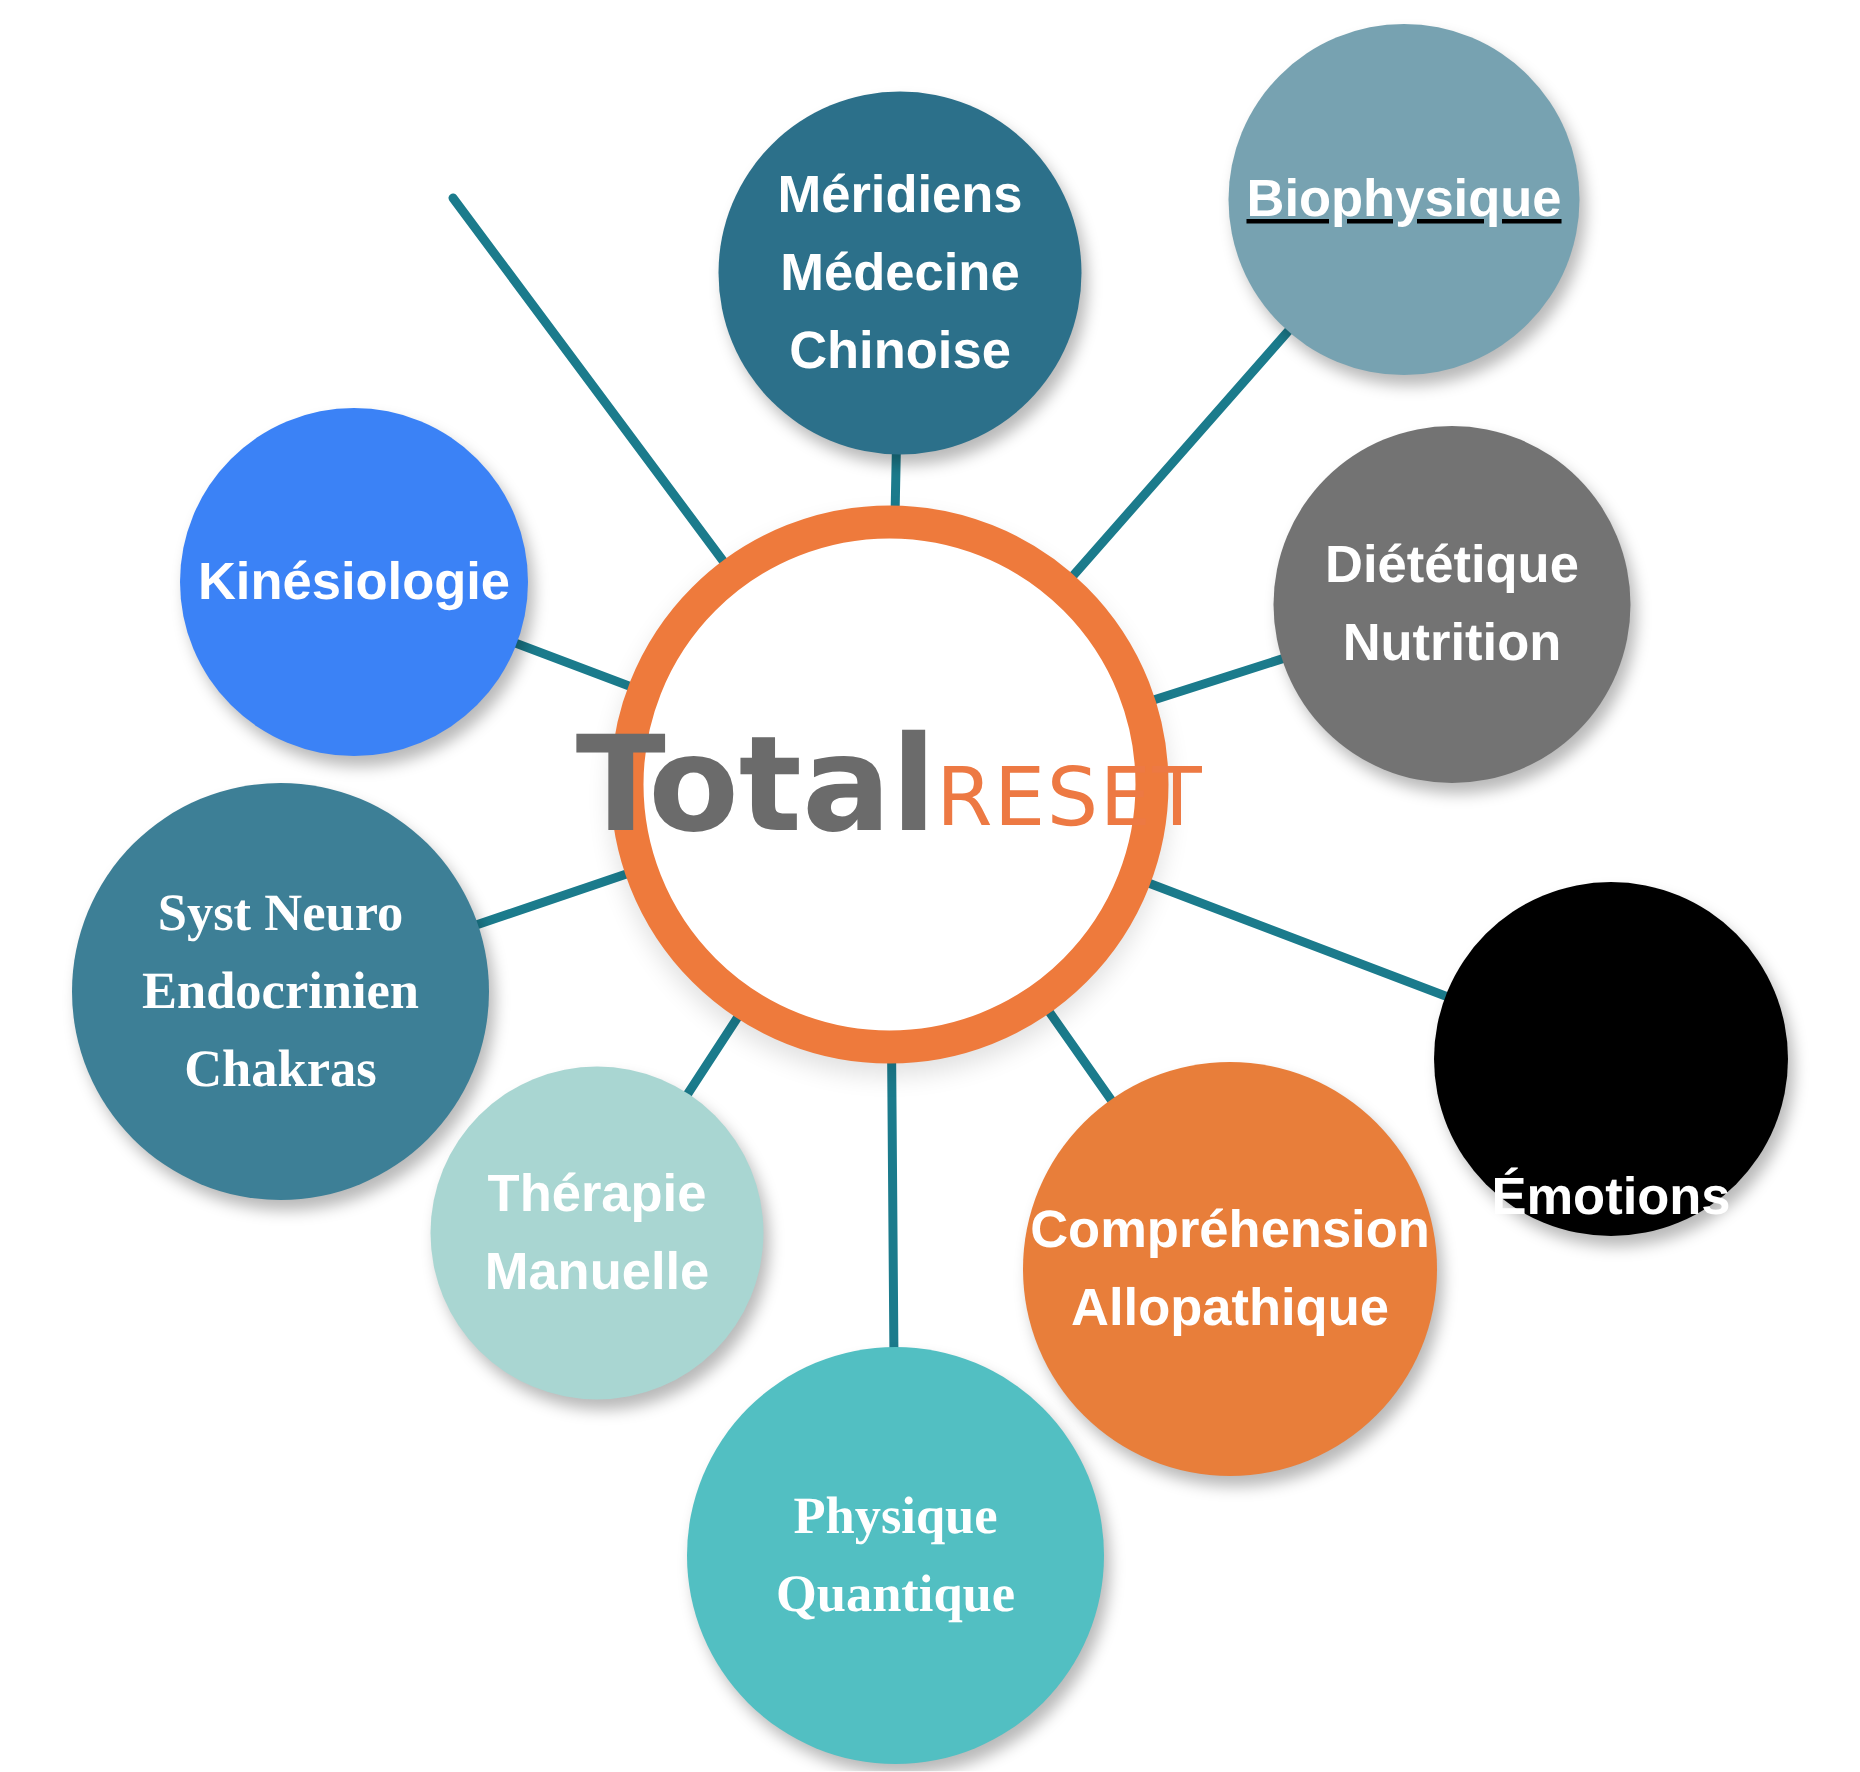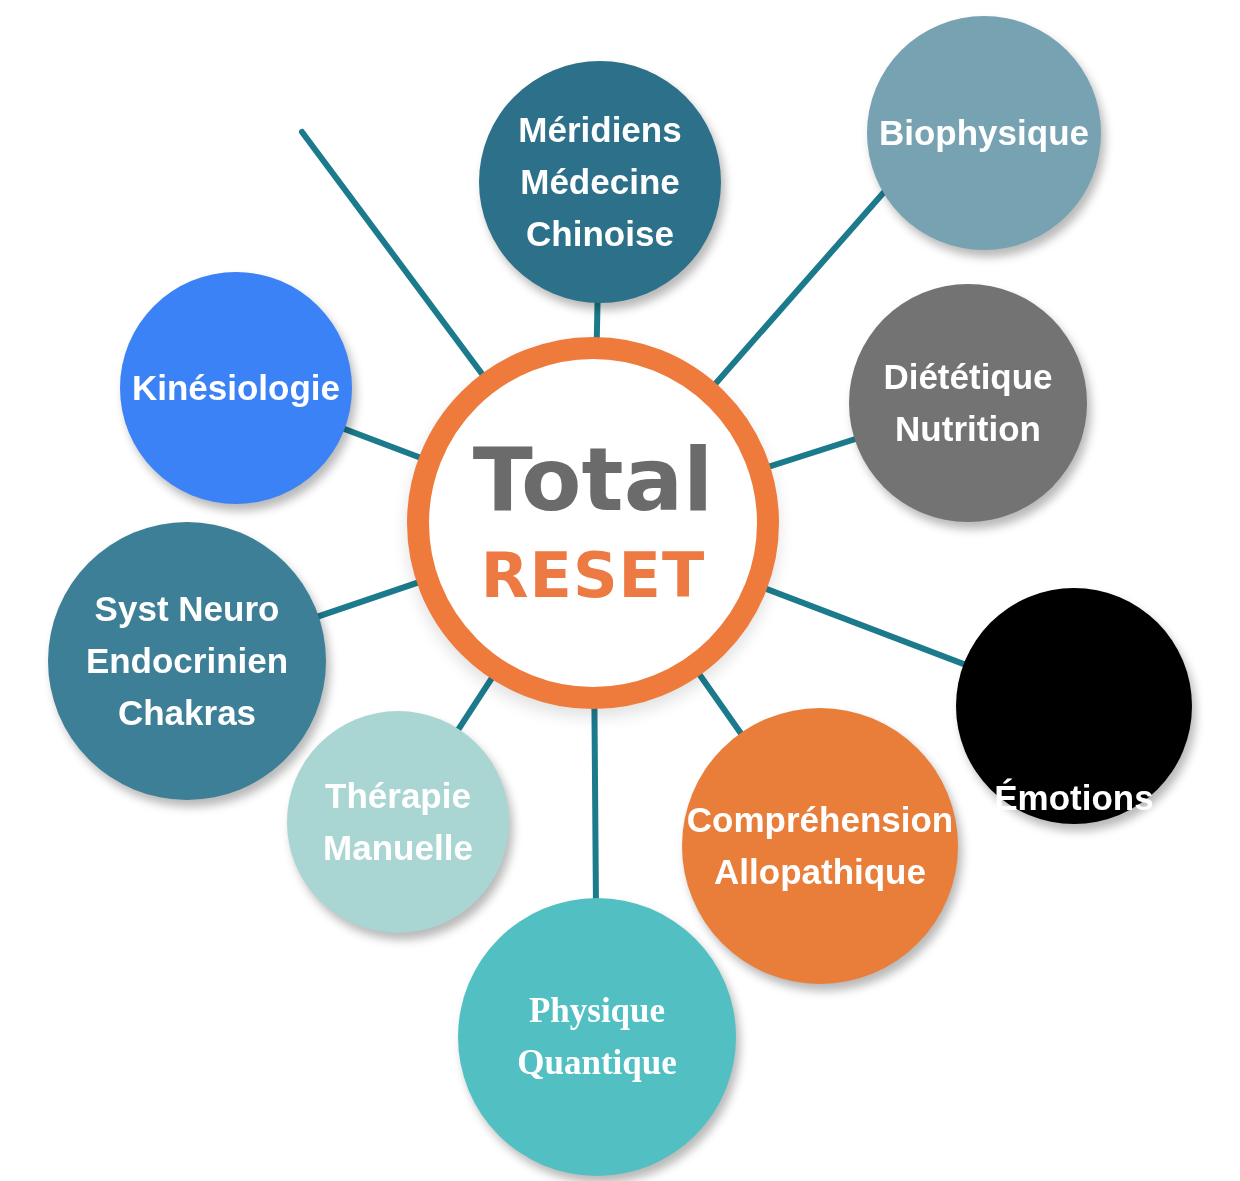--- a/index.html
+++ b/index.html
@@ -30,51 +30,51 @@
     font-weight:bold;
     font-size:35px;
     line-height:1.48;
     white-space:pre-line;
     text-align:center;
     padding:0 8px;
   }
   
   .n0{left:180px;top:10px;width:244px;height:244px;}      
   .n1{left:479px;top:61px;width:242px;height:242px;}      
-  .n2{left:867px;top:16px;width:234px;height:234px;}      
+  .n2{left:819px;top:16px;width:234px;height:234px;text-decoration:underline;}      
   .n3{left:120px;top:272px;width:232px;height:232px;}     
   .n4{left:849px;top:284px;width:238px;height:238px;}     
-  .n5{left:48px;top:522px;width:278px;height:278px;}      
+  .n5{left:48px;top:522px;width:278px;height:278px;font-family:Liberation Serif, serif;}      
   .n6{left:956px;top:588px;width:236px;height:236px;}     
   .n7{left:287px;top:711px;width:222px;height:222px;}     
   .n8{left:682px;top:708px;width:276px;height:276px;}     
   .n9{left:458px;top:898px;width:278px;height:278px;font-family:Liberation Serif, serif;}     
 
   .badge{
     position:absolute;
     left:407px;top:337px;
     width:328px;height:328px;
     background:#ffffff;
     border:22px solid var(--ring,#EE7A3C);
     border-radius:50%;
-    display:flex;flex-direction:column;align-items:center;justify-content:center;
+    display:flex;flex-direction:row;align-items:center;justify-content:center;
     box-shadow:0 8px 16px rgba(0,0,0,0.12);
     font-family:"DejaVu Sans", sans-serif;
   }
   .badge .total{
     color:var(--center_total,#6B6B6B);
     font-size:88px;
     font-weight:bold;
     line-height:1.0;
     letter-spacing:0px;
   }
   .badge .reset{
     color:var(--center_reset,#ED7943);
-    font-size:62px;
-    font-weight:bold;
+    font-size:54px;
+    font-weight:normal;
     line-height:1.1;
     letter-spacing:1px;
     margin-top:18px;
   }
 </style>
 </head>
 <body>
 
 <div class="canvas">
 

